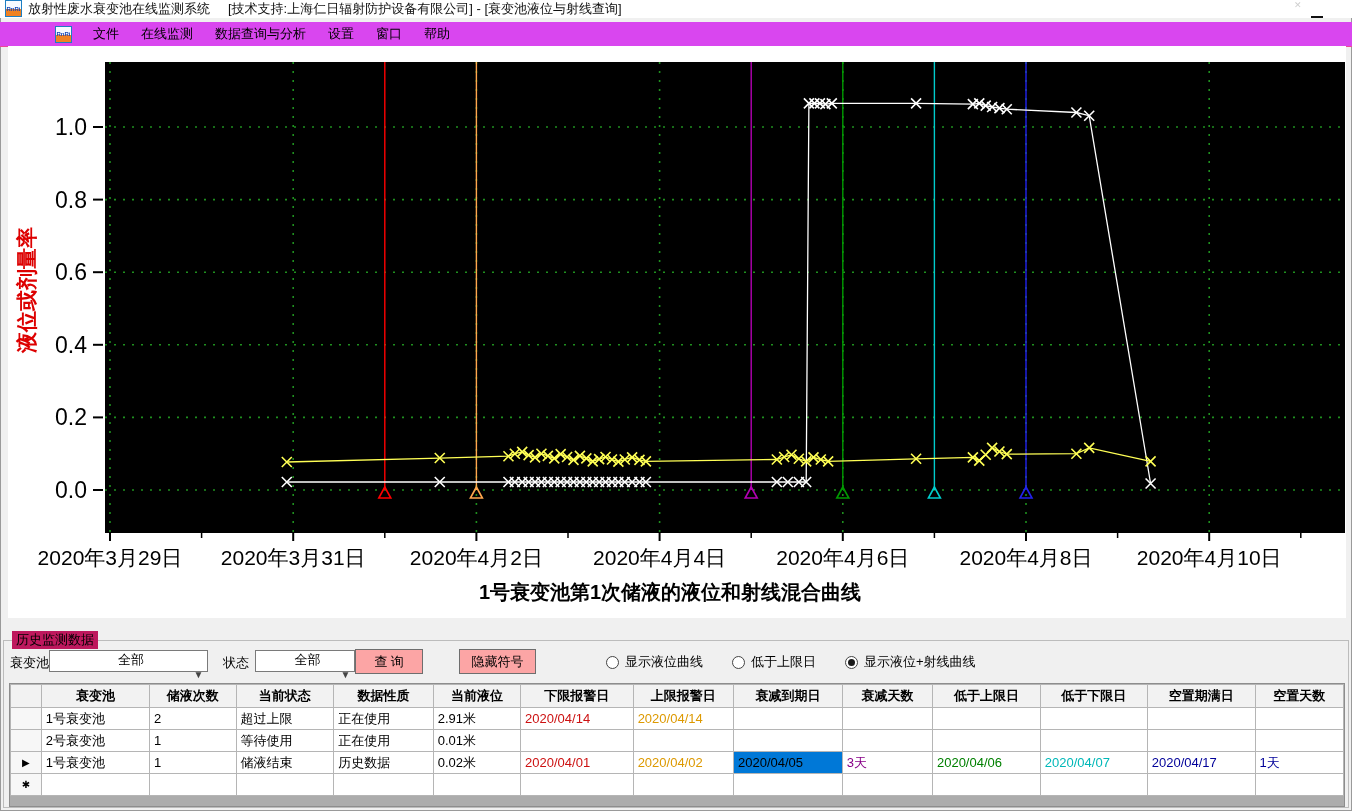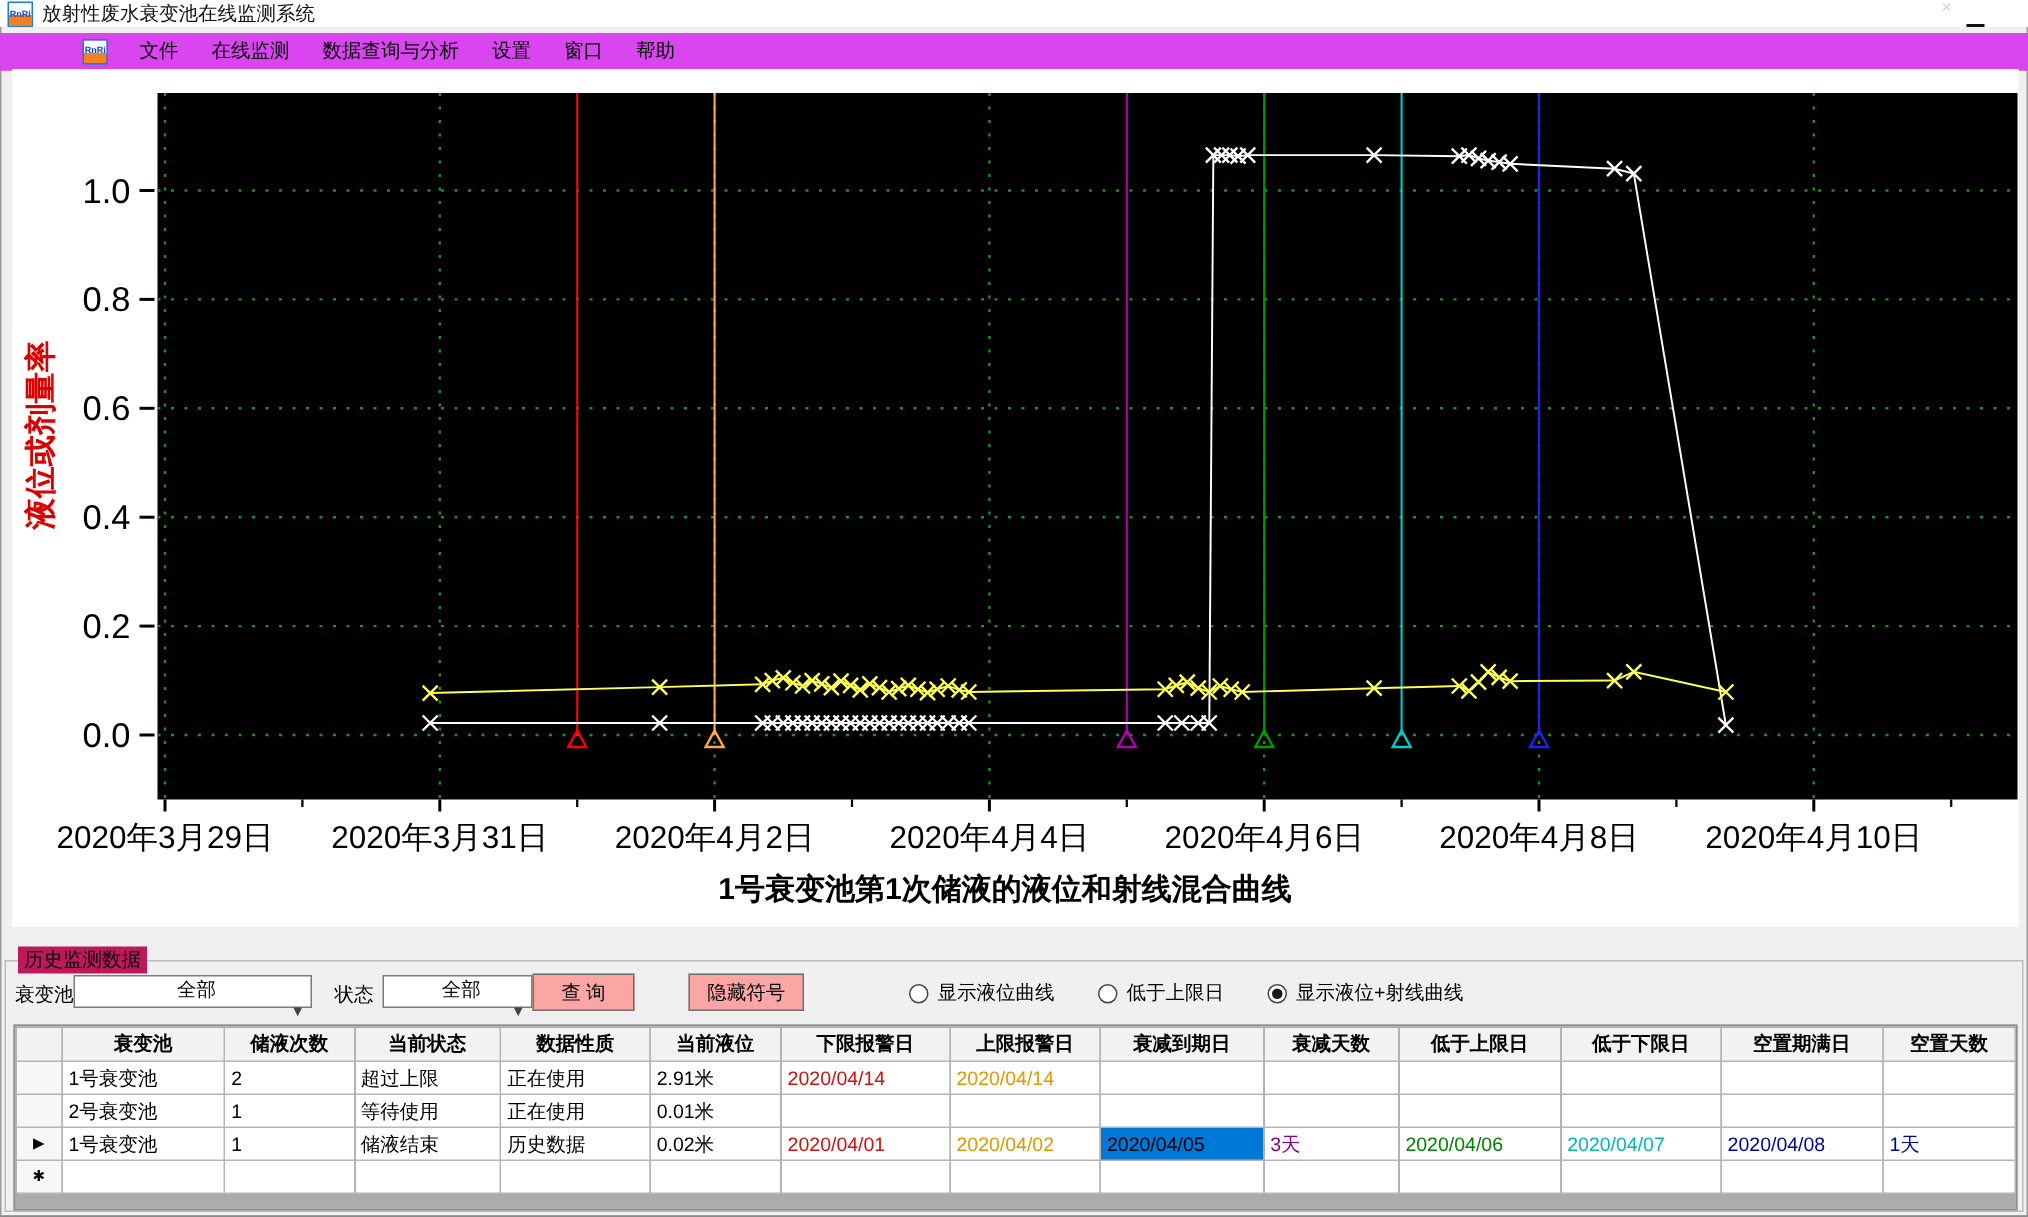--- a/index.html
+++ b/index.html
@@ -5,21 +5,21 @@
   html,body{margin:0;padding:0;}
   body{
     width:1352px;height:811px;overflow:hidden;position:relative;
     background:#f0f0f0;
     font-family:"Liberation Sans","DejaVu Sans",sans-serif;
     font-size:13px;color:#000;
     box-shadow:inset 1px 0 #9a9a9a, inset -1px 0 #9a9a9a, inset 0 -1px #9a9a9a;
   }
   
   .titlebar{position:absolute;left:0;top:0;width:1352px;height:18px;background:#ffffff;
-    display:flex;align-items:flex-end;}
+    display:flex;align-items:flex-start;}
   .logo{width:15px;height:15px;margin:0 6px 0 5px;border:1px solid #1d7ec2;
     background:linear-gradient(180deg,#f7fbff 0 54%,#f08223 54% 100%);
     display:flex;align-items:center;justify-content:center;
     font-size:6px;font-weight:bold;color:#1646b4;line-height:1;flex:0 0 auto;}
   .titlebar .t-app{font-size:13px;color:#111;}
   .titlebar .t-detail{font-size:13px;color:#111;margin-left:18px;}
   .win-close{position:absolute;left:1294px;top:0px;font-size:9px;color:#cfcfcf;}
   .win-min{position:absolute;left:1311px;top:16px;width:12px;height:2px;background:#111;cursor:pointer;}
   
   .menubar{position:absolute;left:0;top:22px;width:1352px;height:24px;background:#d946ef;
@@ -56,20 +56,21 @@
   table.grid td.selcol{background:#f7f7f7;text-align:center;padding:0;font-size:10px;}
   table.grid th.selcol{background:#f2f2f2;}
   td.cell-selected{background:#0078d7 !important;}
 </style>
 </head>
 <body>
 
 <div class="titlebar">
   <div class="logo">RnRi</div>
   <span class="t-app">放射性废水衰变池在线监测系统</span>
+  <span class="t-detail">[技术支持:上海仁日辐射防护设备有限公司] - [衰变池液位与射线查询]</span>
   <span class="win-close">✕</span>
   <div class="win-min"></div>
 </div>
 
 <div class="menubar">
   <div class="logo">RnRi</div>
   <div class="menu-items">
       <span class="menu-item">文件</span>
       <span class="menu-item">在线监测</span>
       <span class="menu-item">数据查询与分析</span>
@@ -338,21 +339,21 @@
             <td>1</td>
             <td>储液结束</td>
             <td>历史数据</td>
             <td>0.02米</td>
             <td style="color:#cc1111;">2020/04/01</td>
             <td style="color:#dd9900;">2020/04/02</td>
             <td class="cell-selected">2020/04/05</td>
             <td style="color:#880088;">3天</td>
             <td style="color:#008000;">2020/04/06</td>
             <td style="color:#00b8b8;">2020/04/07</td>
-            <td style="color:#000099;">2020/04/08</td>
+            <td style="color:#000099;">2020/04/17</td>
             <td style="color:#000099;">1天</td>
           </tr>
           <tr>
             <td class="selcol">✱</td>
             <td></td>
             <td></td>
             <td></td>
             <td></td>
             <td></td>
             <td></td>

